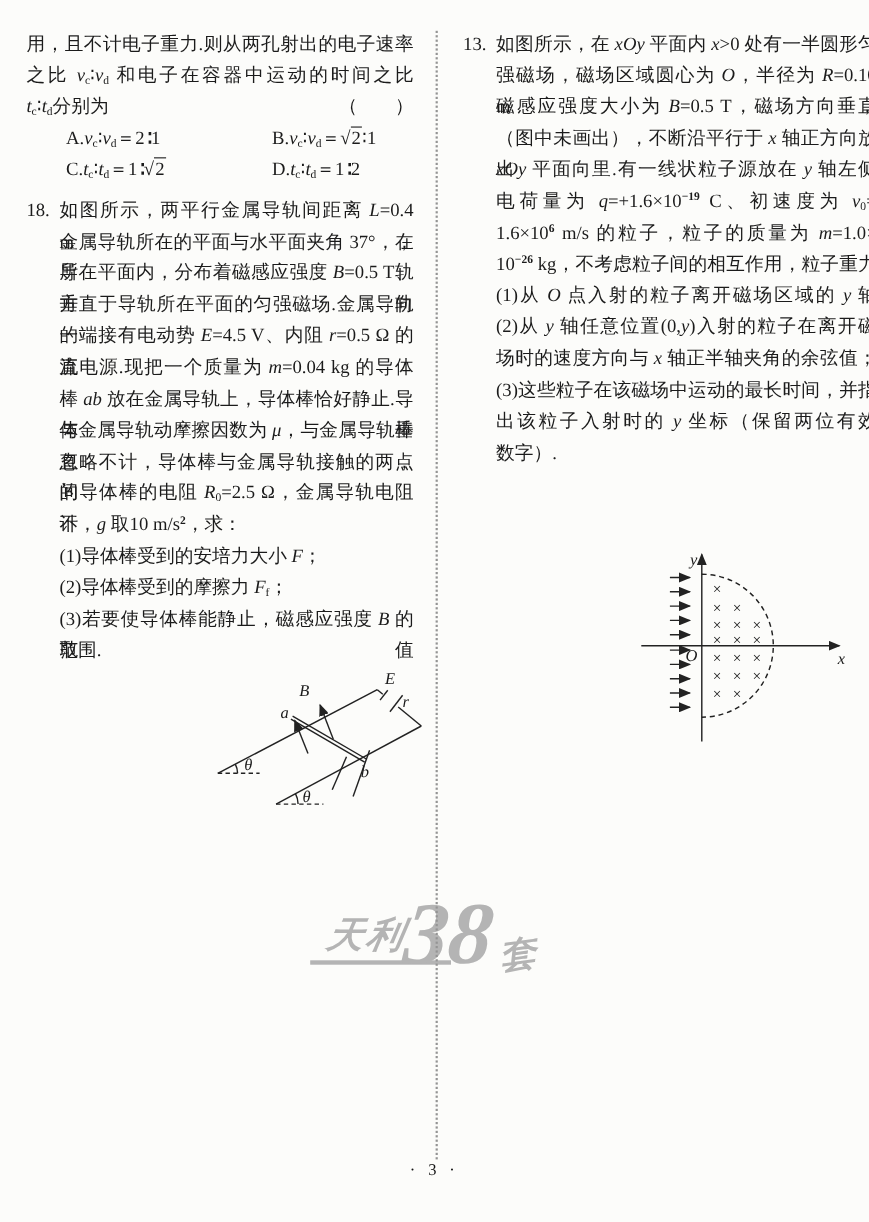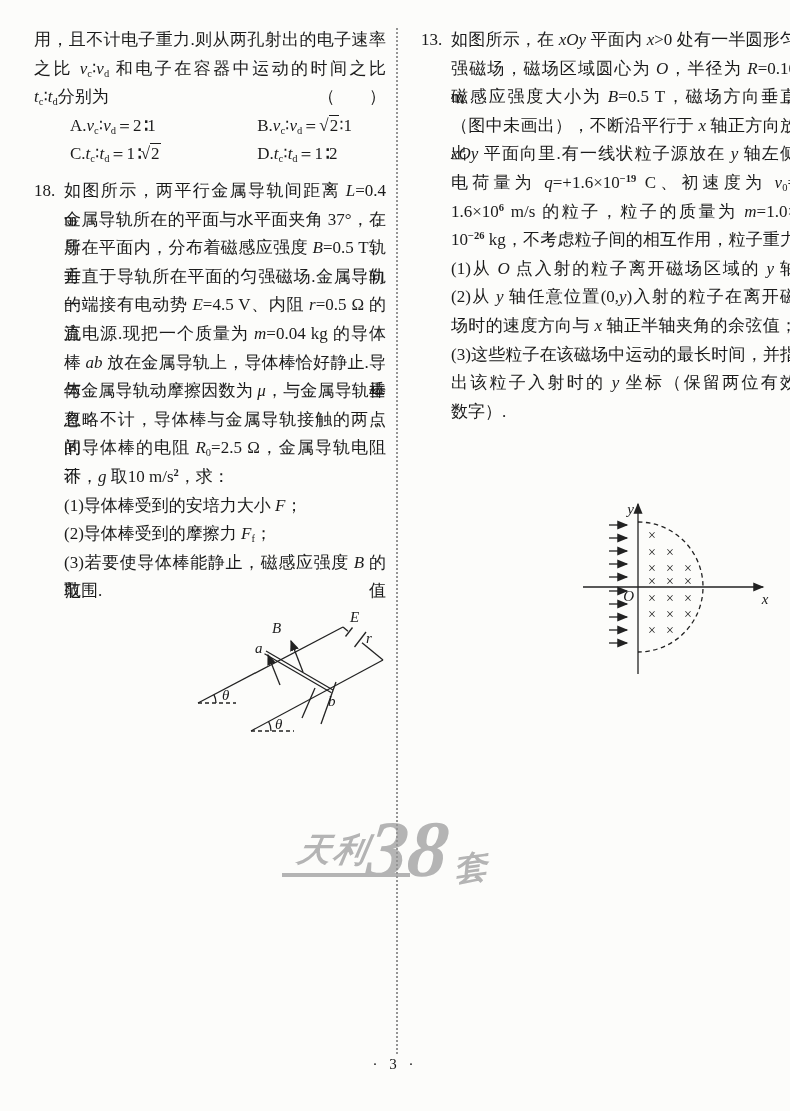--- a/index.html
+++ b/index.html
@@ -10,21 +10,21 @@
     background:#fcfcfa;
     font-family:"Liberation Serif","DejaVu Serif",serif;
     color:#1b1b1b;
     overflow:hidden;
   }
   .divider{
     position:absolute;left:396px;top:28px;height:1026px;width:0;
     border-left:2px dotted #949494;z-index:2;
   }
   .col{position:absolute;top:26px;z-index:3;}
-  .col-left{left:34px;width:352px;}
+  .col-left{left:24px;width:352px;}
   .col-right{left:421px;width:376px;}
   .line{
     font-size:17px;line-height:28.6px;height:28.6px;
     text-align:justify;text-align-last:justify;text-justify:inter-character;
     white-space:normal;
   }
   .line.s{text-align:left;text-align-last:left;}
   .question{position:relative;padding-left:30px;}
   .qnum{position:absolute;left:0;top:0;width:30px;font-size:17px;line-height:28.6px;}
   .q12{margin-top:8px;}

